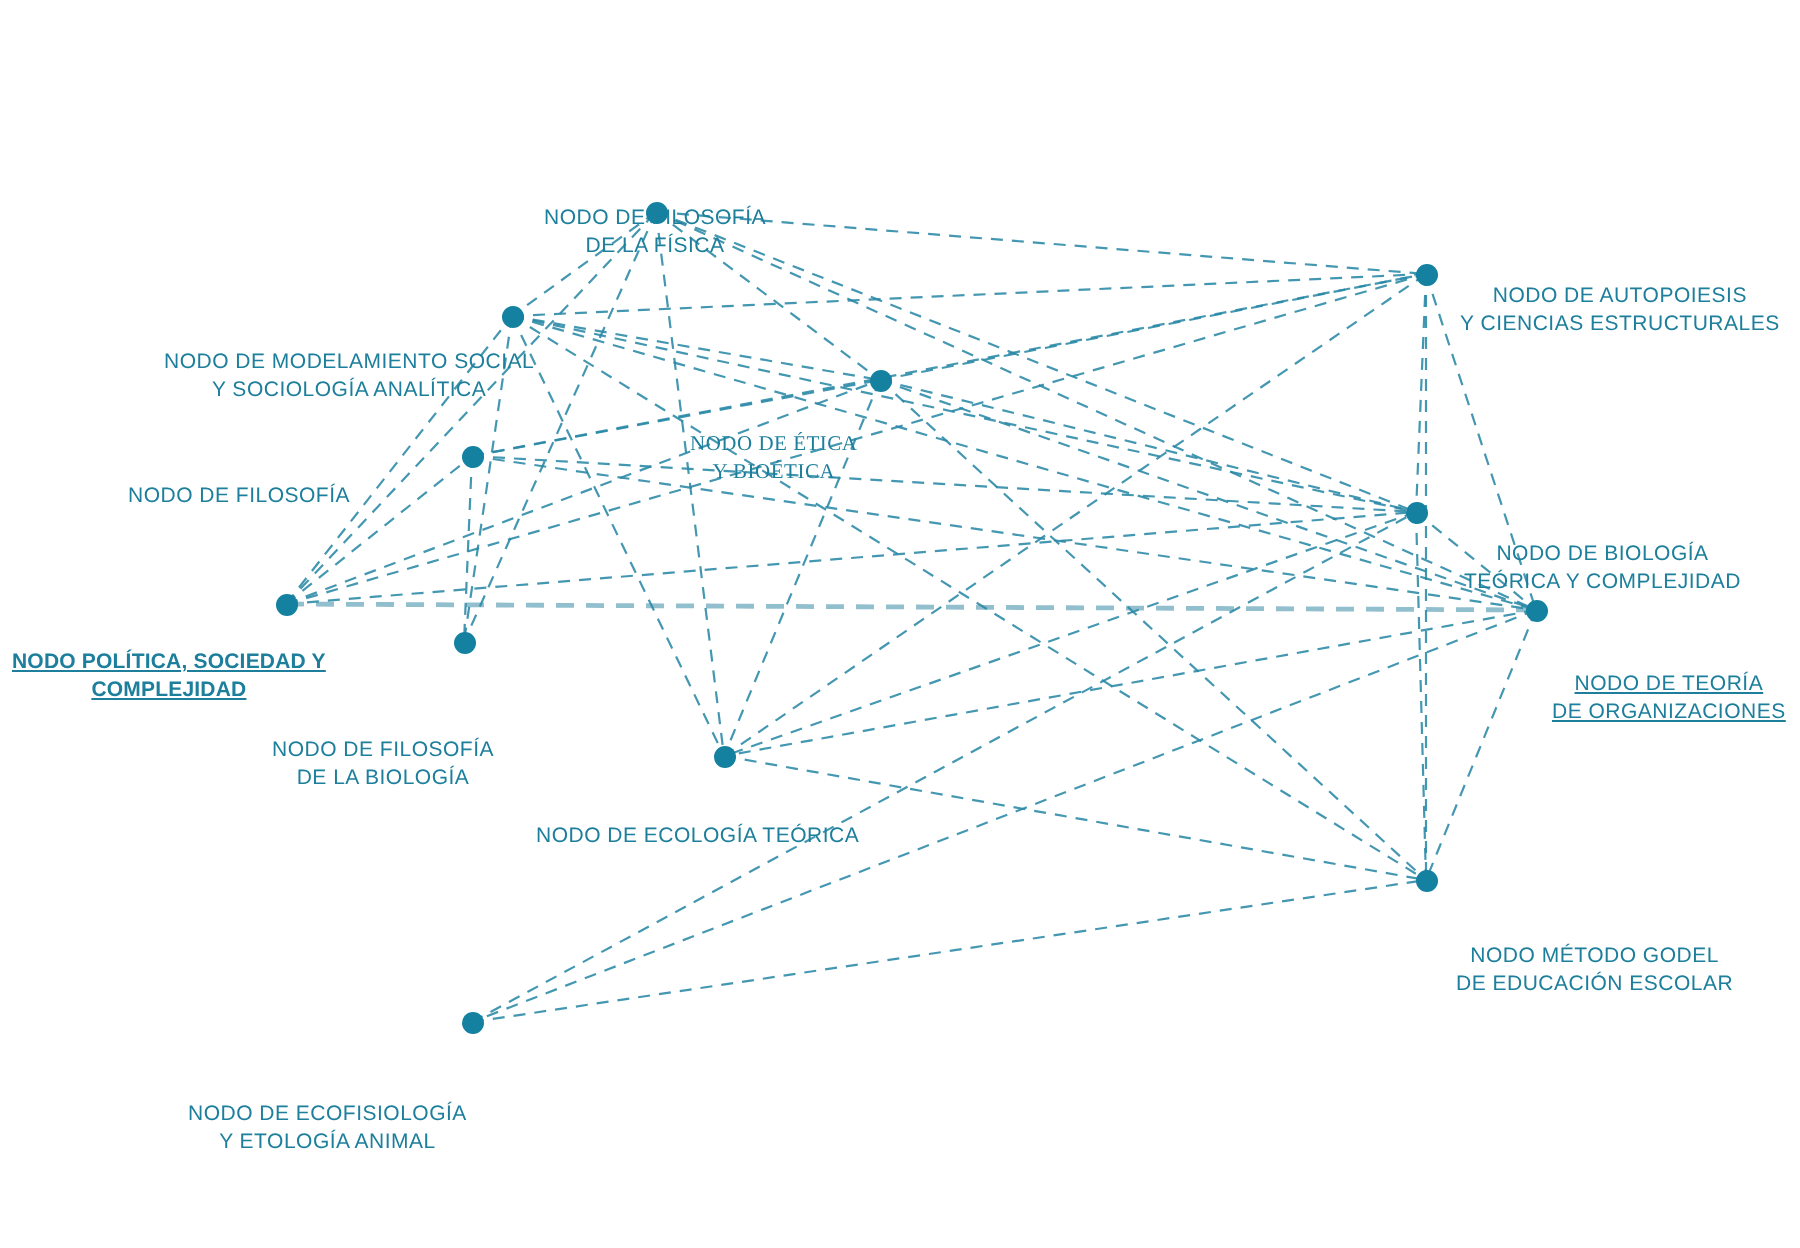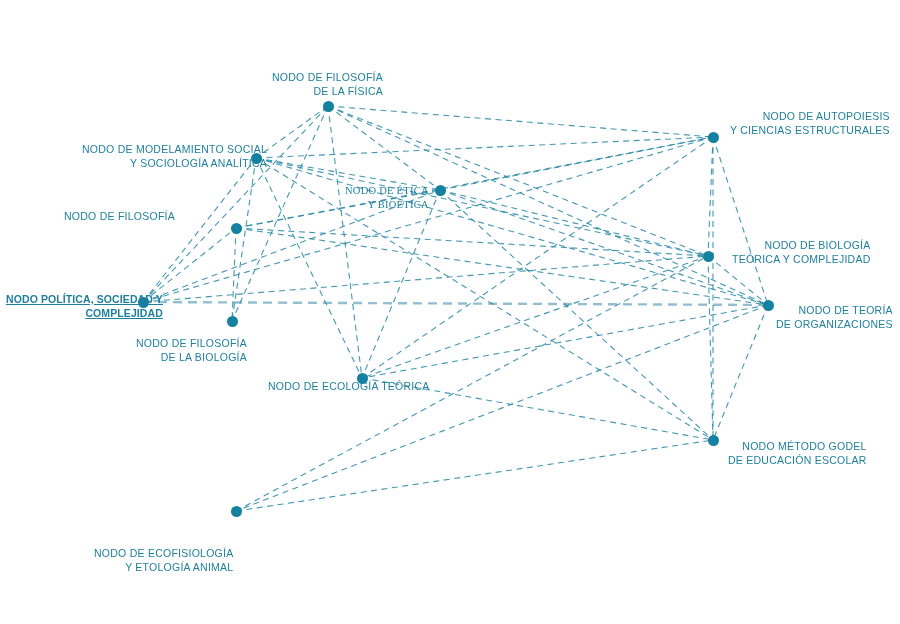--- a/index.html
+++ b/index.html
@@ -55,21 +55,21 @@
     font-family: "Liberation Sans", sans-serif;
     font-size: 10.5px;
     line-height: 14px;
     letter-spacing: 0.25px;
     color: #1d7f9c;
     white-space: pre;
     text-transform: uppercase;
     z-index: 6;
     cursor: pointer;
   }
-  .node-label.lbl-left  { text-align: right; }
+  .node-label.lbl-left  { text-align: center; margin-top: 32px; }
   .node-label.active-label {
     text-decoration: underline;
     font-weight: 600;
     letter-spacing: 0.1px;
   }
   .node-label span { display: block; }
 </style>
 </head>
 <body>
 
@@ -129,23 +129,23 @@
       <div class="node-label lbl-left" style="left: 82px; top: 142px;"><span>NODO DE MODELAMIENTO SOCIAL</span><span>Y SOCIOLOGÍA ANALÍTICA</span></div>
       <div class="graph-node" style="left: 440px; top: 190px;"></div>
       <div class="node-label lbl-left" style="left: 345px; top: 184px; font-family: Liberation Serif, serif;"><span>NODO DE ÉTICA</span><span>Y BIOÉTICA</span></div>
       <div class="graph-node" style="left: 236px; top: 228px;"></div>
       <div class="node-label lbl-left" style="left: 64px; top: 209px;"><span>NODO DE FILOSOFÍA</span></div>
       <div class="graph-node" style="left: 708px; top: 256px;"></div>
       <div class="node-label lbl-left" style="left: 732px; top: 238px;"><span>NODO DE BIOLOGÍA</span><span>TEÓRICA Y COMPLEJIDAD</span></div>
       <div class="graph-node" style="left: 143px; top: 302px;"></div>
       <div class="node-label lbl-left active-label" style="left: 6px; top: 292px;"><span>NODO POLÍTICA, SOCIEDAD Y</span><span>COMPLEJIDAD</span></div>
       <div class="graph-node" style="left: 768px; top: 305px;"></div>
-      <div class="node-label lbl-left" style="left: 776px; top: 303px;"><span>NODO DE TEORÍA</span><span>DE ORGANIZACIONES</span></div>
+      <div class="node-label lbl-left" style="left: 776px; top: 303px; text-decoration: underline;"><span>NODO DE TEORÍA</span><span>DE ORGANIZACIONES</span></div>
       <div class="graph-node" style="left: 232px; top: 321px;"></div>
       <div class="node-label lbl-left" style="left: 136px; top: 336px;"><span>NODO DE FILOSOFÍA</span><span>DE LA BIOLOGÍA</span></div>
       <div class="graph-node" style="left: 362px; top: 378px;"></div>
       <div class="node-label lbl-left" style="left: 268px; top: 379px;"><span>NODO DE ECOLOGÍA TEÓRICA</span></div>
       <div class="graph-node" style="left: 713px; top: 440px;"></div>
       <div class="node-label lbl-left" style="left: 728px; top: 439px;"><span>NODO MÉTODO GODEL</span><span>DE EDUCACIÓN ESCOLAR</span></div>
       <div class="graph-node" style="left: 236px; top: 511px;"></div>
-      <div class="node-label lbl-left" style="left: 94px; top: 546px;"><span>NODO DE ECOFISIOLOGÍA</span><span>Y ETOLOGÍA ANIMAL</span></div>
+      <div class="node-label lbl-left" style="left: 94px; top: 518px;"><span>NODO DE ECOFISIOLOGÍA</span><span>Y ETOLOGÍA ANIMAL</span></div>
     </div>
 </div>
 
 </body></html>

